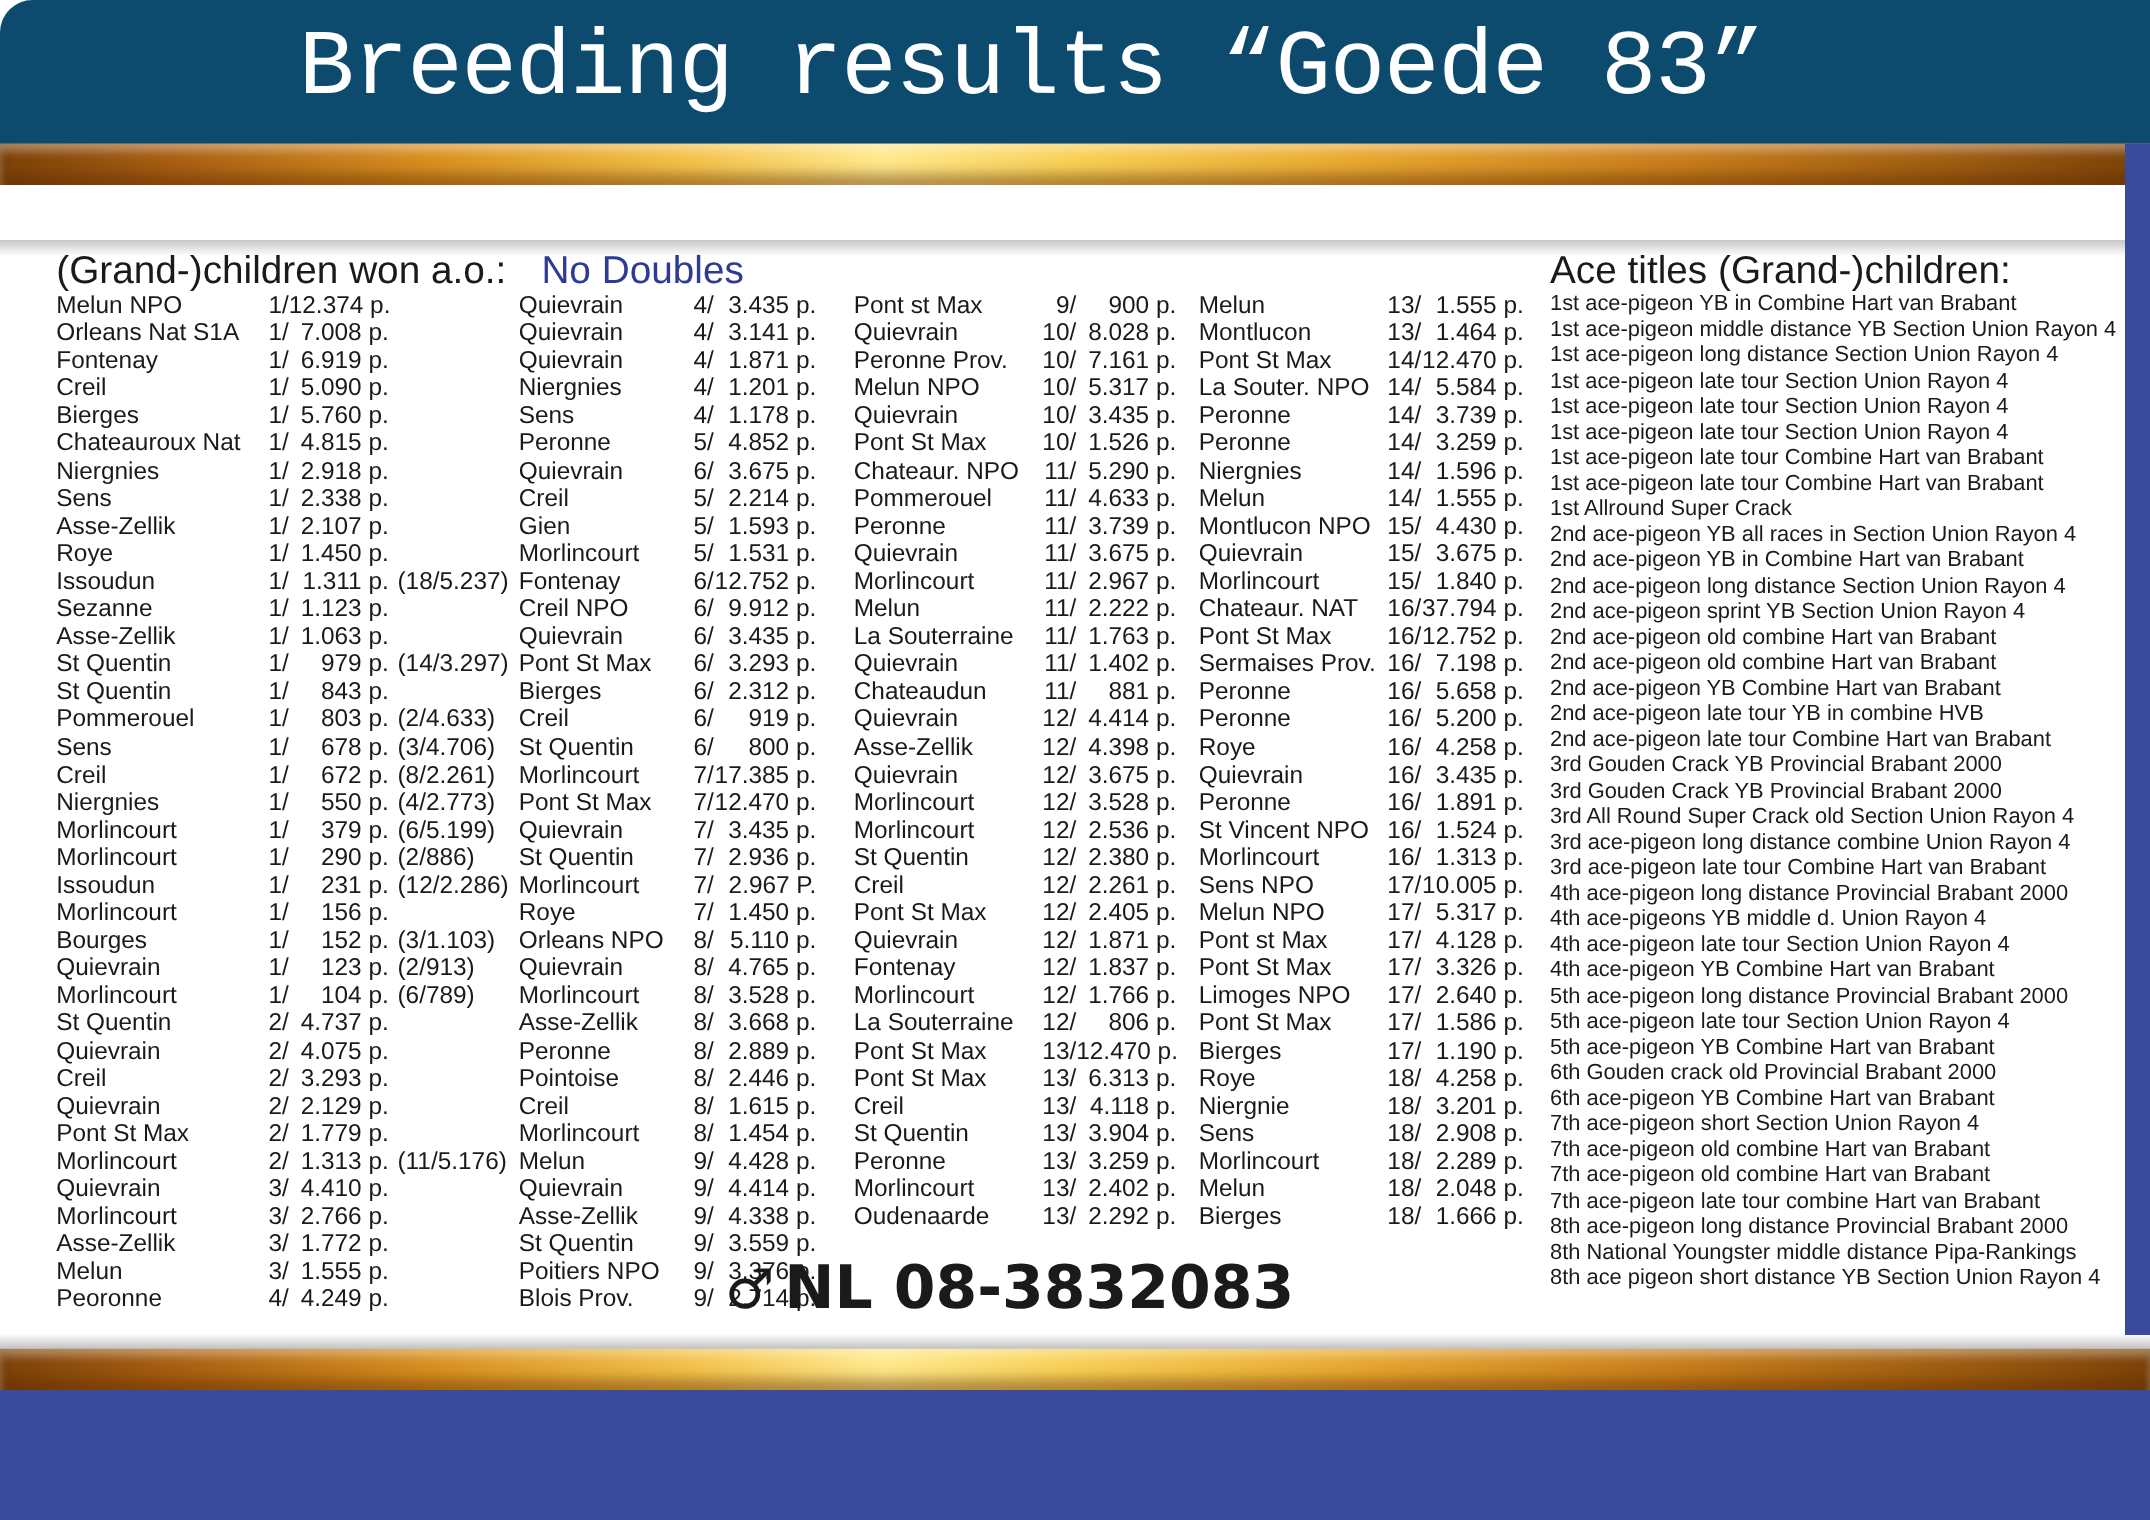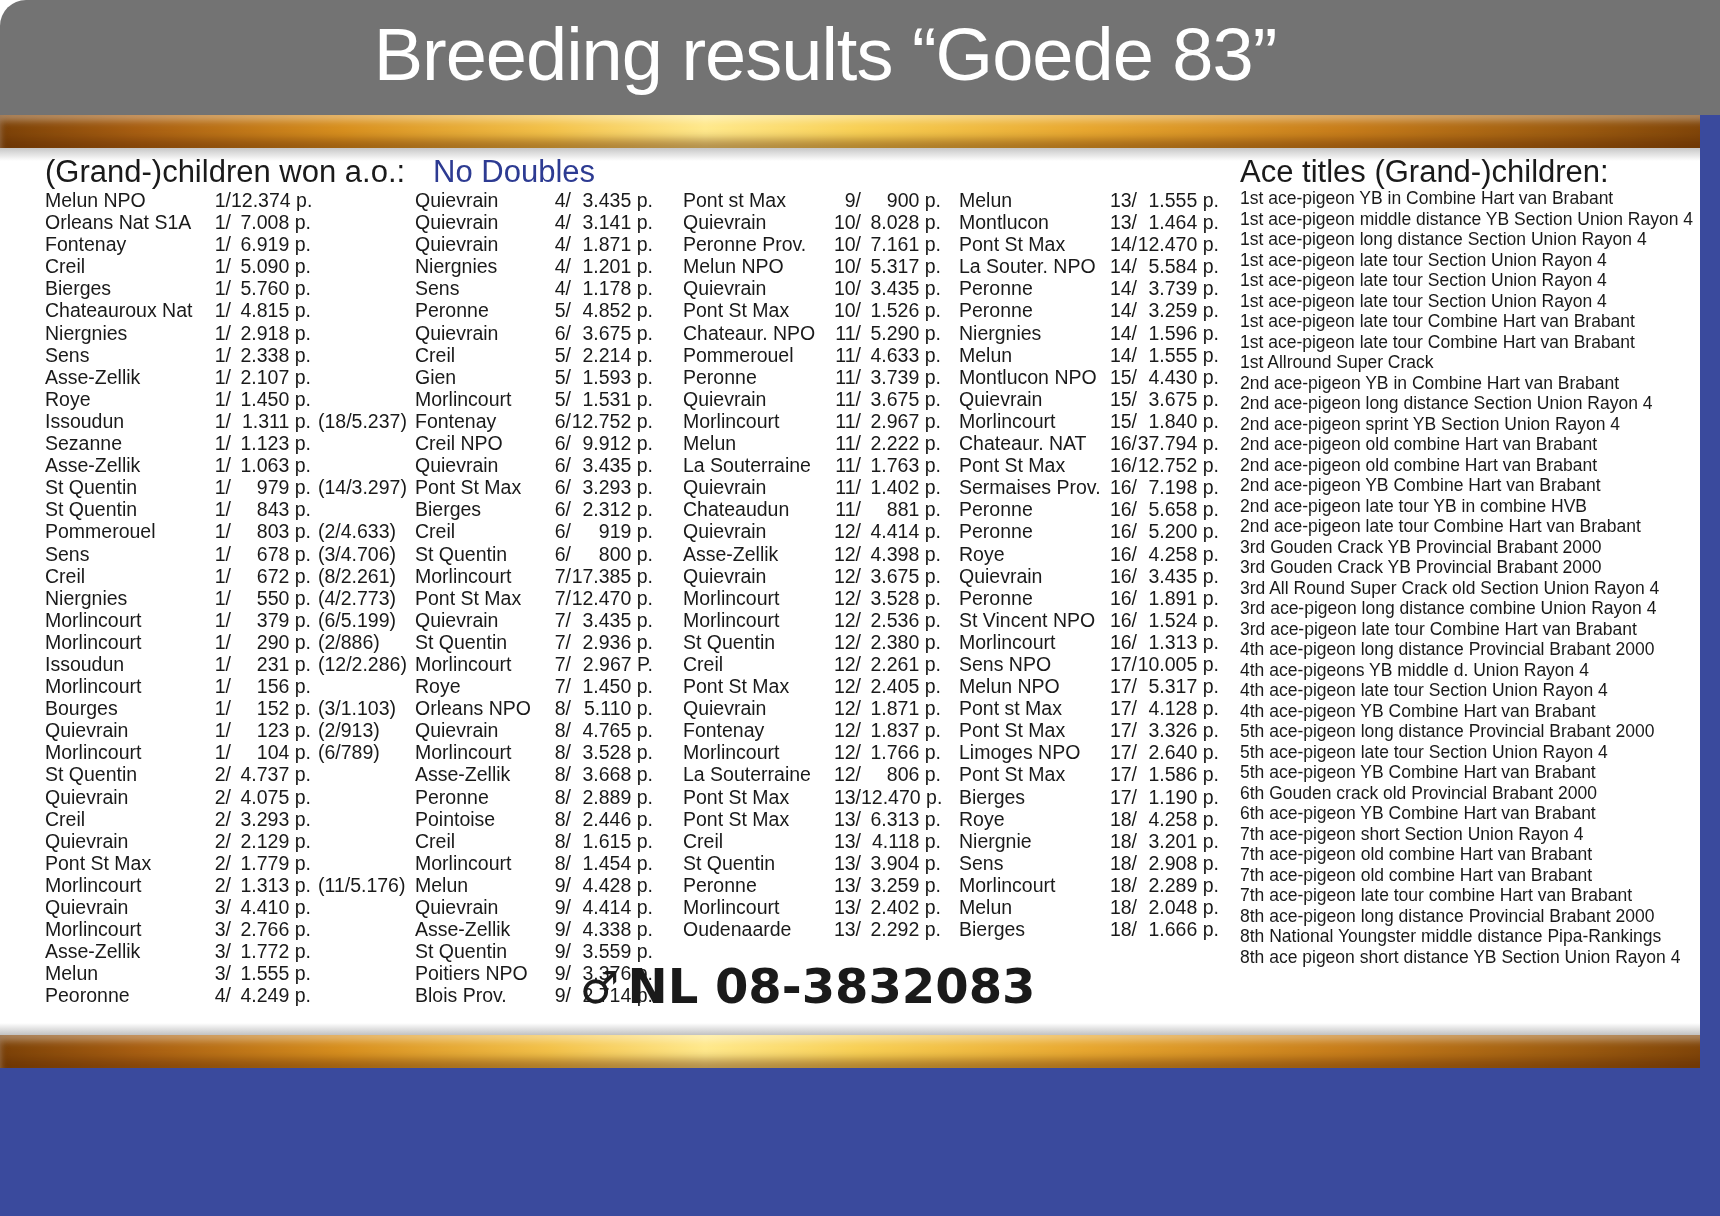--- a/index.html
+++ b/index.html
@@ -4,23 +4,23 @@
 <style>
   html,body { margin:0; padding:0; background:#e8e8e8; }
   .page {
     position:relative; width:1720px; height:1216px;
     background:#ffffff; overflow:hidden;
     font-family:"Liberation Sans","DejaVu Sans",sans-serif;
     color:#1a1a1a;
   }
   
   .top-band {
-    height:115px; background:#737373;
+    height:115px; background:#0c4a6e;
     border-top-left-radius:26px;
-    display:flex; align-items:center; justify-content:center;
+    display:flex; align-items:center; justify-content:center;font-family:Liberation Mono, monospace;
   }
   .top-band h1 {
     margin:0; padding:0 70px 6px 0;
     color:#ffffff; font-size:74px; font-weight:500; letter-spacing:-1px;
     white-space:nowrap;
   }
   
   .gold-bar {
     height:33px;
     background:linear-gradient(90deg,
@@ -36,21 +36,21 @@
     opacity:.55;
   }
   
   .bottom-band { height:148px; background:#3a4a9d; }
   
   .right-strip {
     position:absolute; top:115px; right:0; width:20px; height:953px;
     background:#3a4a9d; z-index:3;
   }
   
-  .content { position:relative; height:875px; }
+  .content { position:relative; height:875px;margin-top:44px; }
   .content::before {
     content:""; position:absolute; top:0; left:0; right:0; height:13px;
     background:linear-gradient(#8f8f8f,rgba(255,255,255,0)); opacity:.5;
     pointer-events:none;
   }
   .heading-left {
     position:absolute; top:6px; left:45px;
     font-size:31px; font-weight:500; white-space:nowrap;
   }
   .heading-left .no-doubles { color:#2d3b92; margin-left:28px; }
@@ -979,20 +979,21 @@
     <div class="ace-list" id="ace-list">
         <div class="ace-row">1st ace-pigeon YB in Combine Hart van Brabant</div>
         <div class="ace-row">1st ace-pigeon middle distance YB Section Union Rayon 4</div>
         <div class="ace-row">1st ace-pigeon long distance Section Union Rayon 4</div>
         <div class="ace-row">1st ace-pigeon late tour Section Union Rayon 4</div>
         <div class="ace-row">1st ace-pigeon late tour Section Union Rayon 4</div>
         <div class="ace-row">1st ace-pigeon late tour Section Union Rayon 4</div>
         <div class="ace-row">1st ace-pigeon late tour Combine Hart van Brabant</div>
         <div class="ace-row">1st ace-pigeon late tour Combine Hart van Brabant</div>
         <div class="ace-row">1st Allround Super Crack</div>
+        <div class="ace-row">2nd ace-pigeon YB all races in Section Union Rayon 4</div>
         <div class="ace-row">2nd ace-pigeon YB in Combine Hart van Brabant</div>
         <div class="ace-row">2nd ace-pigeon long distance Section Union Rayon 4</div>
         <div class="ace-row">2nd ace-pigeon sprint YB Section Union Rayon 4</div>
         <div class="ace-row">2nd ace-pigeon old combine Hart van Brabant</div>
         <div class="ace-row">2nd ace-pigeon old combine Hart van Brabant</div>
         <div class="ace-row">2nd ace-pigeon YB Combine Hart van Brabant</div>
         <div class="ace-row">2nd ace-pigeon late tour YB in combine HVB</div>
         <div class="ace-row">2nd ace-pigeon late tour Combine Hart van Brabant</div>
         <div class="ace-row">3rd Gouden Crack YB Provincial Brabant 2000</div>
         <div class="ace-row">3rd Gouden Crack YB Provincial Brabant 2000</div>

